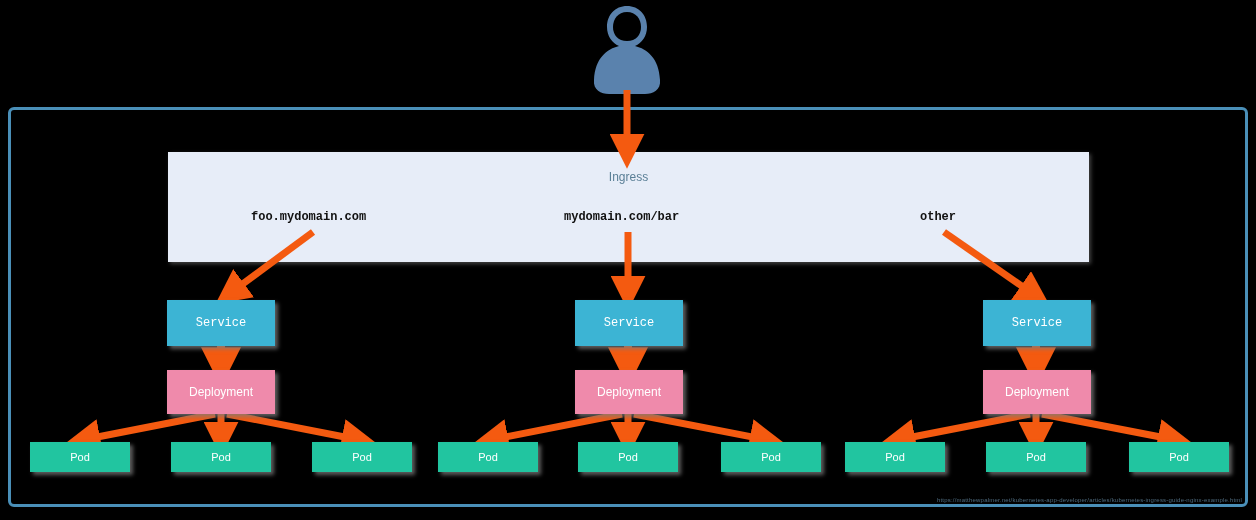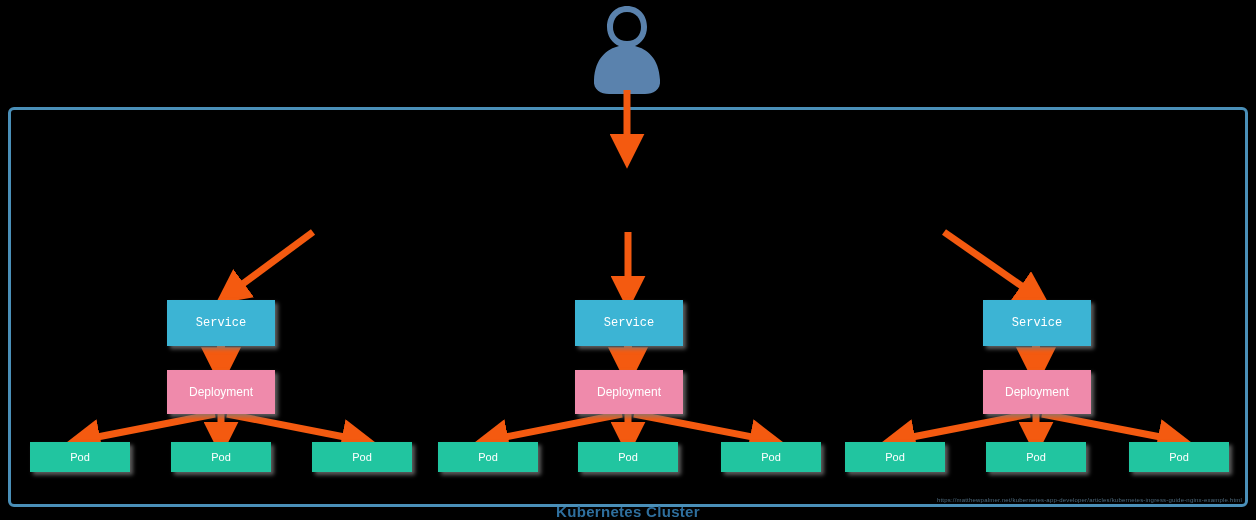--- a/index.html
+++ b/index.html
@@ -141,20 +141,26 @@
 
 <div id="stage">
 
   <div class="user-icon">
     <svg viewBox="0 0 76 92" width="76" height="92" aria-hidden="true">
       <path d="M38 4 C26 4 18 13 18 25 C18 34 23 41 30 44 C18 47 6 56 5 78 C4 88 12 92 20 92 L56 92 C64 92 72 88 71 78 C70 56 58 47 46 44 C53 41 58 34 58 25 C58 13 50 4 38 4 Z" fill="#5a82ad"></path>
       <path d="M38 10 C29 10 24 17 24 25 C24 33 29 39 38 39 C47 39 52 33 52 25 C52 17 47 10 38 10 Z" fill="#000000"></path>
     </svg>
   </div>
 
+  <div class="ingress-box">
+    <div class="ingress-title">Ingress</div>
+    <div class="rule-label rule-1">foo.mydomain.com</div>
+    <div class="rule-label rule-2">mydomain.com/bar</div>
+    <div class="rule-label rule-3">other</div>
+  </div>
 
   <div class="cluster-box"></div>
 
   <svg class="arrow-layer" viewBox="0 0 1256 520">
     <defs>
       <marker id="ah" markerWidth="5" markerHeight="5" refX="2.6" refY="2.5" orient="auto">
         <path d="M0,0 L5,2.5 L0,5 Z" fill="#f45a10"></path>
       </marker>
     </defs>
 
@@ -224,16 +230,15 @@
   <div class="node node-pod" style="left:845px; top:442px;">
     <span>Pod</span>
   </div>
   <div class="node node-pod" style="left:986px; top:442px;">
     <span>Pod</span>
   </div>
   <div class="node node-pod" style="left:1129px; top:442px;">
     <span>Pod</span>
   </div>
 
-  <div class="cluster-label">Kubernetes Cluster</div>
   <div class="cluster-footnote">https://matthewpalmer.net/kubernetes-app-developer/articles/kubernetes-ingress-guide-nginx-example.html</div>
 
 </div>
 
 </body></html>

